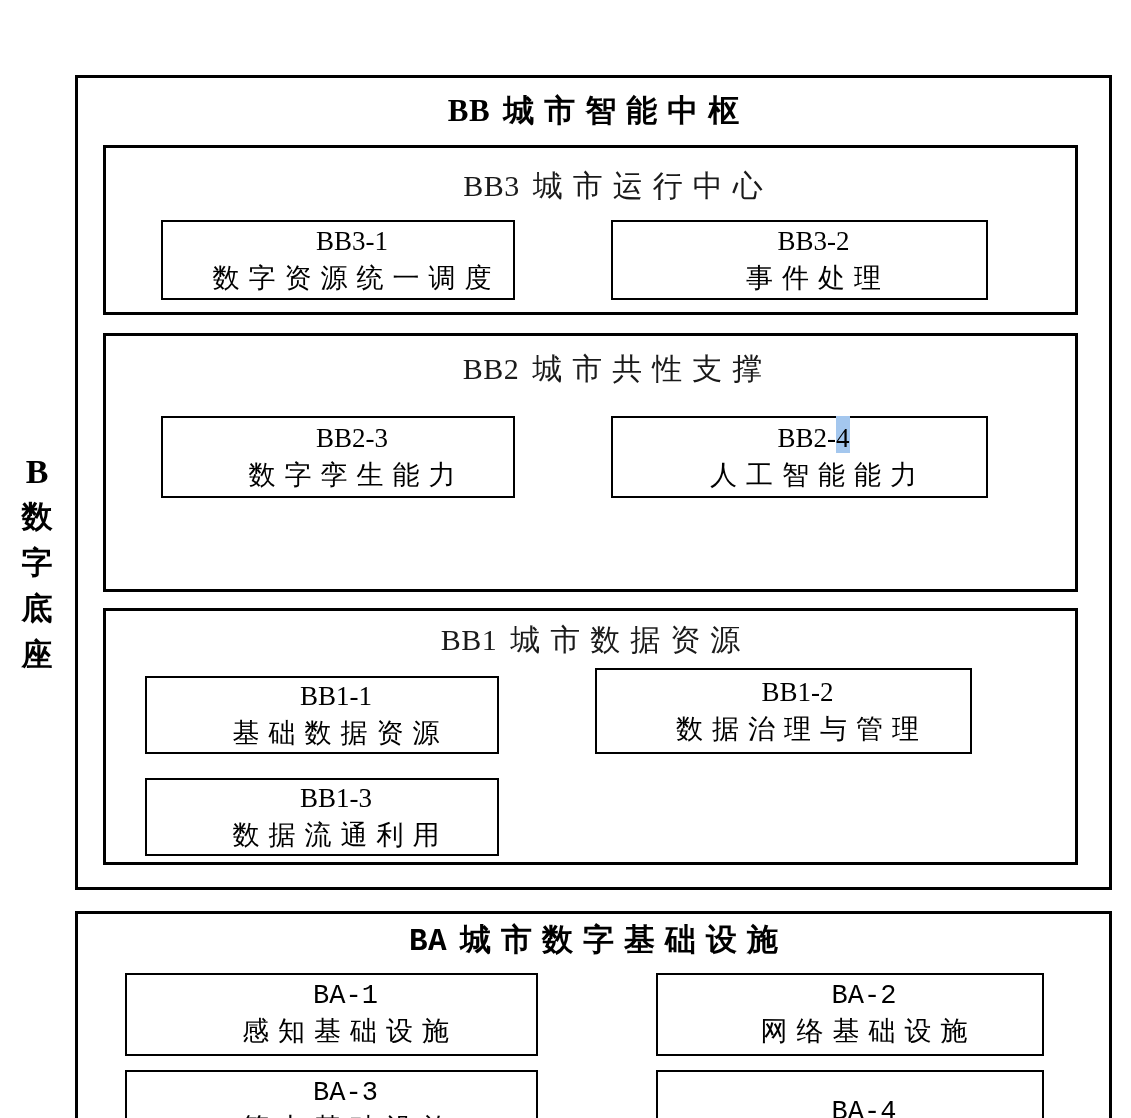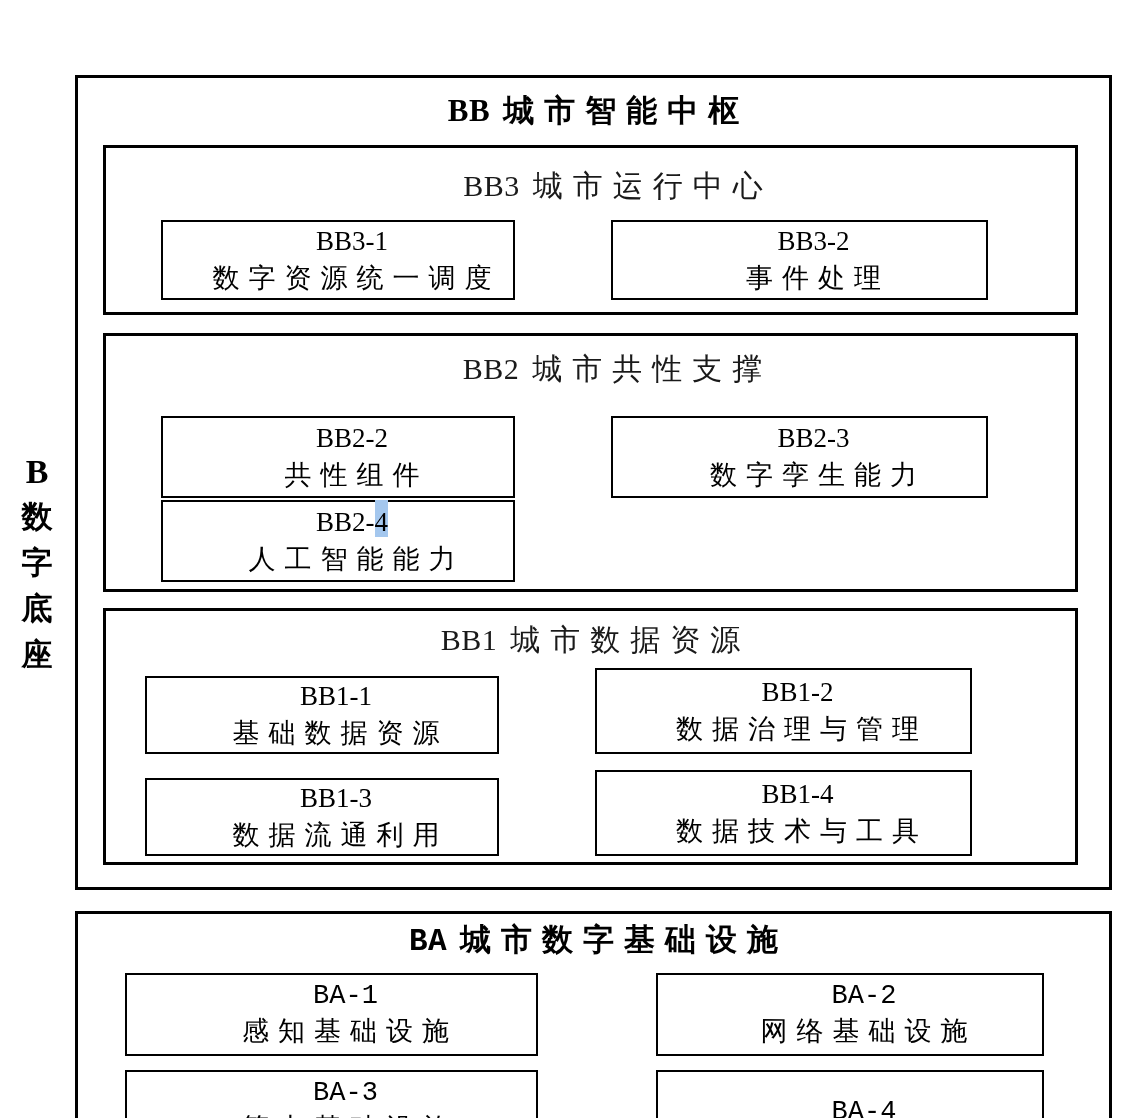--- a/index.html
+++ b/index.html
@@ -107,24 +107,20 @@
           </div>
         </div>
     </div>
 
     <div class="section sec-bb2">
       <div class="sec-title">
         <span class="tcode">BB2</span><span class="cjk">城市共性支撑</span>
       </div>
       <div class="grid grid-bb2" id="grid-bb2">
           <div class="subbox">
-            <div class="code">BB2-2</div>
-            <div class="cjk-label">共性组件</div>
-          </div>
-          <div class="subbox">
             <div class="code">BB2-3</div>
             <div class="cjk-label">数字孪生能力</div>
           </div>
           <div class="subbox">
             <div class="code">BB2-<span class="sel">4</span></div>
             <div class="cjk-label">人工智能能力</div>
           </div>
         </div>
     </div>
 
@@ -137,24 +133,20 @@
             <div class="code">BB1-1</div>
             <div class="cjk-label">基础数据资源</div>
           </div>
           <div class="subbox">
             <div class="code">BB1-2</div>
             <div class="cjk-label">数据治理与管理</div>
           </div>
           <div class="subbox">
             <div class="code">BB1-3</div>
             <div class="cjk-label">数据流通利用</div>
-          </div>
-          <div class="subbox">
-            <div class="code">BB1-4</div>
-            <div class="cjk-label">数据技术与工具</div>
           </div>
         </div>
     </div>
   </div>
 
   <div class="group group-infra">
     <div class="group-title">
       <span class="tcode">BA</span><span class="cjk">城市数字基础设施</span>
     </div>
     <div class="grid grid-ba" id="grid-ba">

